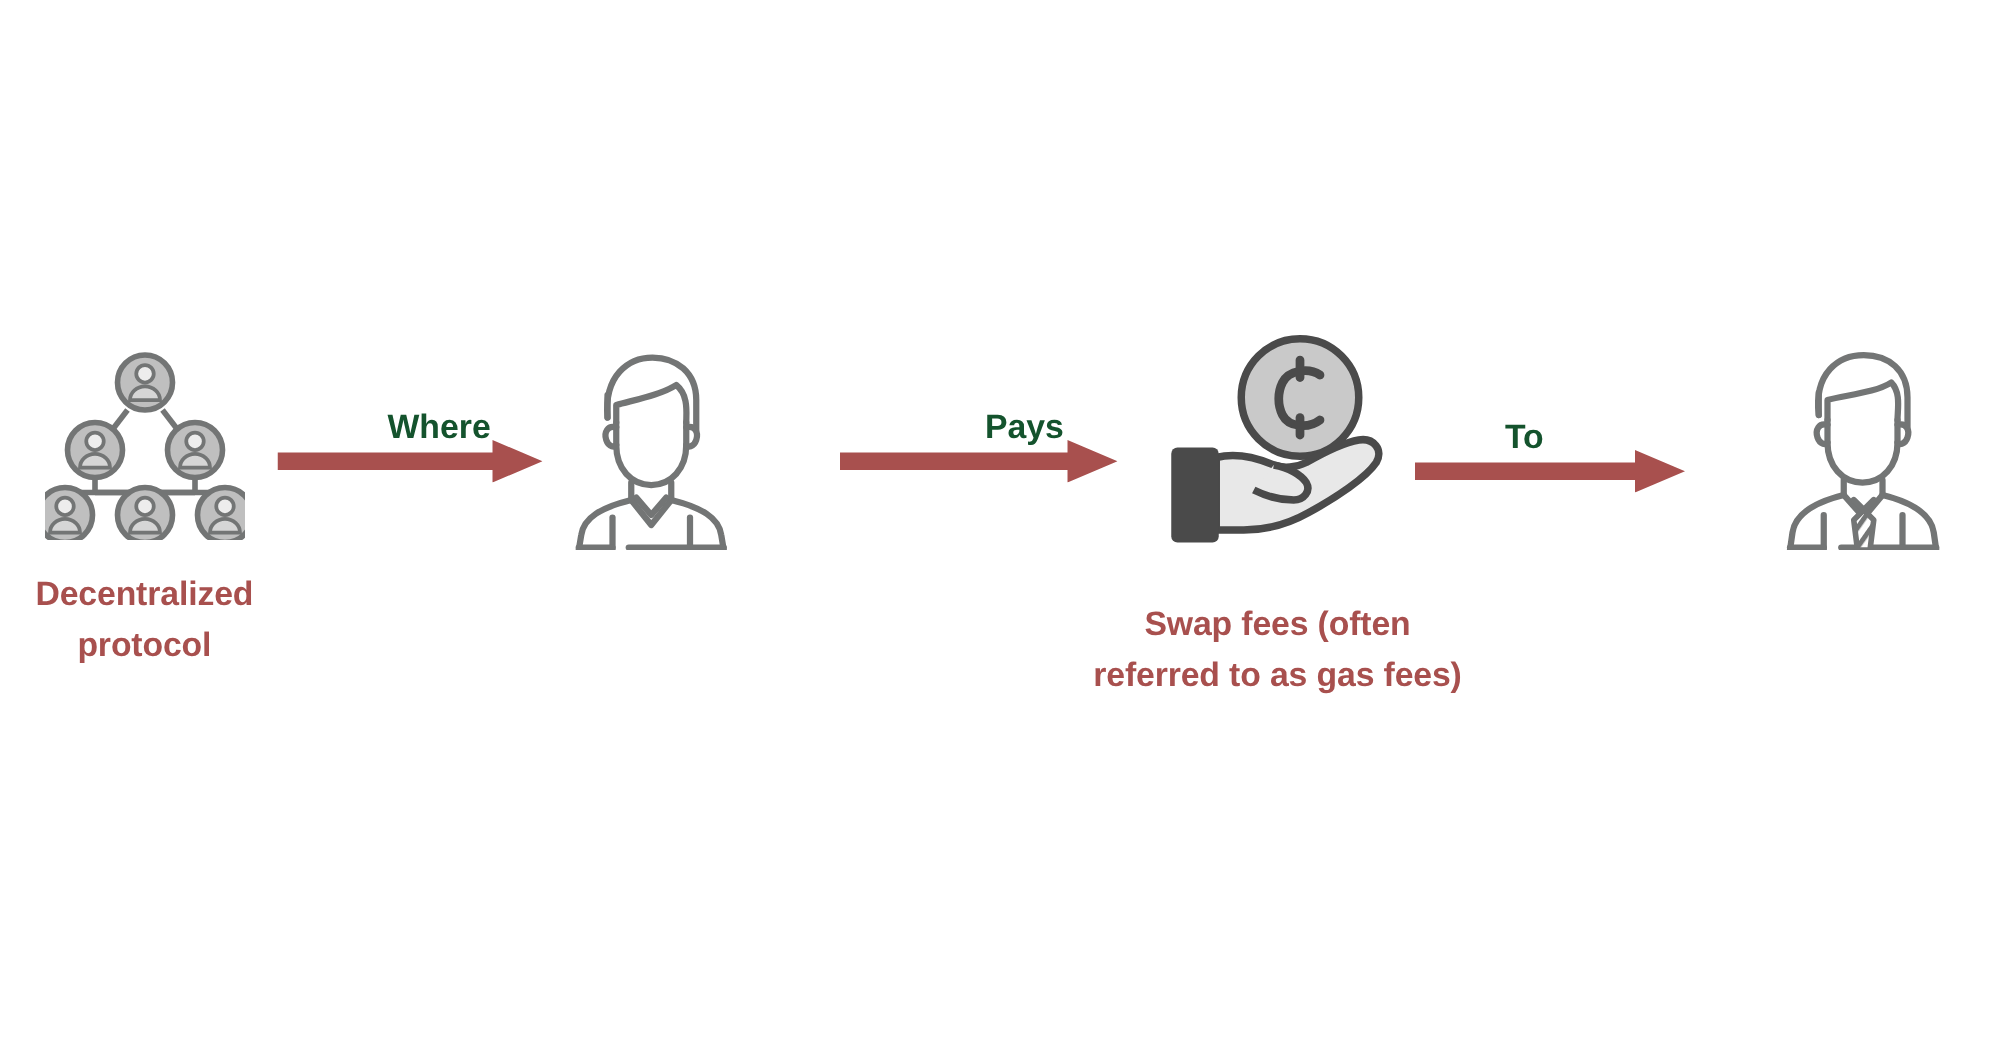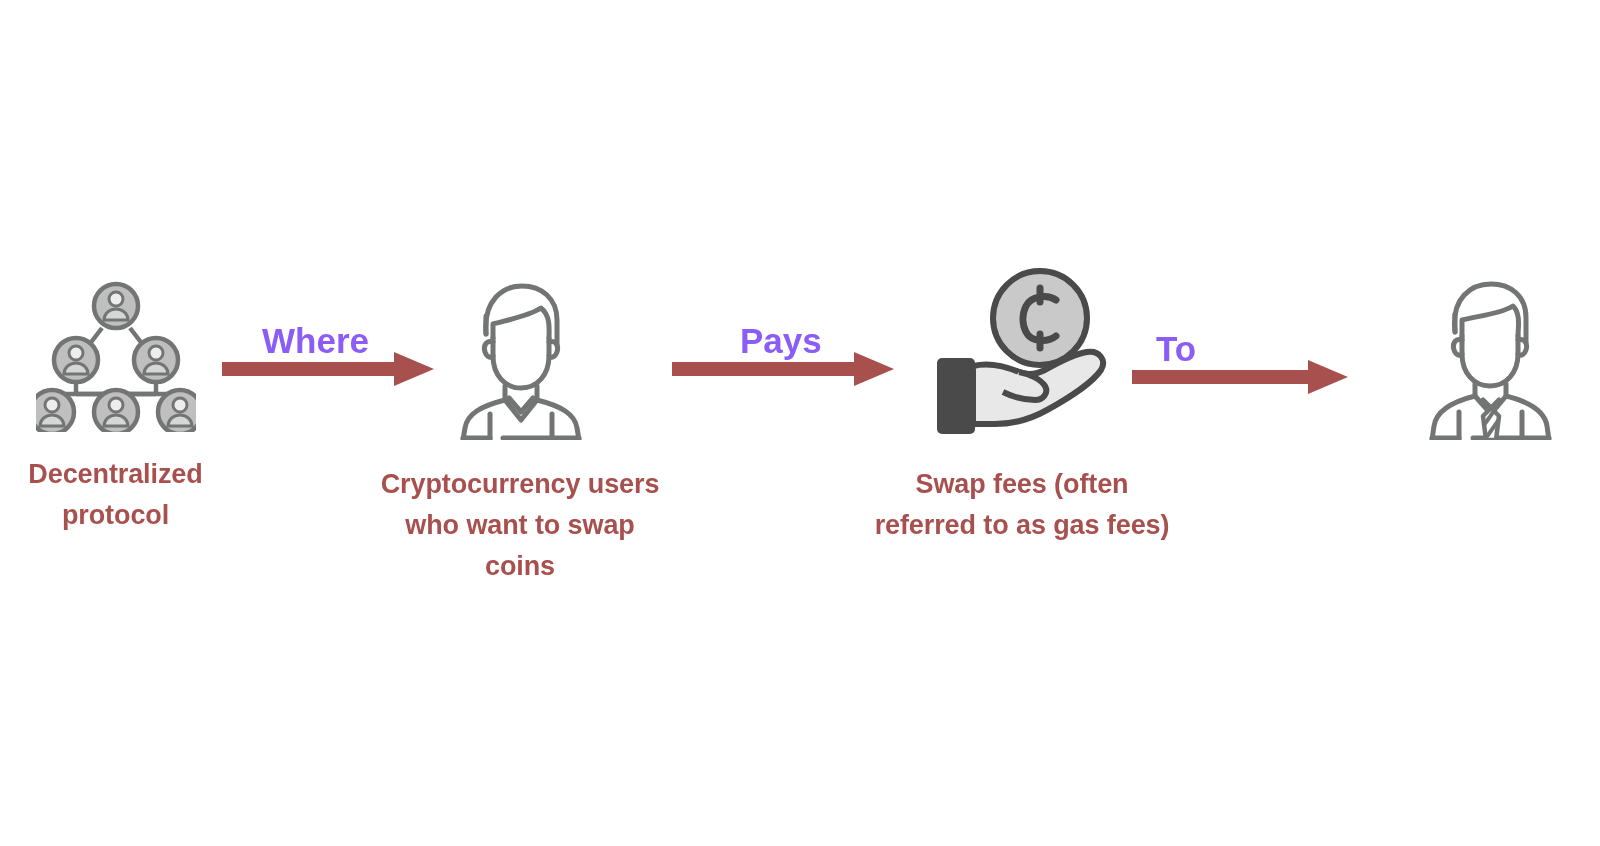--- a/index.html
+++ b/index.html
@@ -41,35 +41,36 @@
   }
 
   
   #node-protocol   { left: 8px;    top: 272px;  width: 215px; }
   #node-users      { left: 372px;  top: 272px;  width: 296px; }
   #node-fees       { left: 872px;  top: 262px;  width: 300px; }
   #node-providers  { left: 1378px; top: 272px;  width: 220px; }
 
   #node-protocol  .node-label { margin-top: 18px; }
   #node-users     .node-label { margin-top: 20px; }
-  #node-fees      .node-label { margin-top: 18px; }
+  #node-fees      .node-label { margin-top: 32px; }
   #node-providers .node-label { margin-top: 20px; }
 
   
   .arrow {
     position: absolute;
     display: block;
   }
   .arrow-label {
     position: absolute;
-    color: #8b5cf6;
+    color: #14532d;
     font-weight: bold;
-    font-size: 35px;
+    font-size: 27px;
     line-height: 30px;
     white-space: nowrap;
+    margin-left: 48px;
   }
 
   #arrow-where      { left: 222px;  top: 352px; }
   #arrow-where-label{ left: 262px;  top: 326px; }
 
   #arrow-pays       { left: 672px;  top: 352px; }
   #arrow-pays-label { left: 740px;  top: 326px; }
 
   #arrow-to         { left: 1132px; top: 360px; }
   #arrow-to-label   { left: 1156px; top: 334px; }
@@ -165,21 +166,20 @@
           <path d="M92 128 C116 134 130 142 132 156 L134 168"></path>
 
           <path d="M45 142 L45 168"></path>
           <path d="M107 142 L107 168"></path>
 
           <path d="M18 166 L45 166"></path>
           <path d="M58 166 L134 166"></path>
         </g>
       </svg>
     </span>
-    <div class="node-label">Cryptocurrency users who want to swap coins</div>
   </div>
 
   <span class="arrow" id="arrow-pays">
     <svg width="222" height="34" viewBox="0 0 222 34" aria-hidden="true">
       <path d="M0 10 L182 10 L182 0 L222 17 L182 34 L182 24 L0 24 Z" fill="#A8504E"></path>
     </svg>
   </span>
   <span class="arrow-label" id="arrow-pays-label">Pays</span>
 
   <div class="node" id="node-fees">

